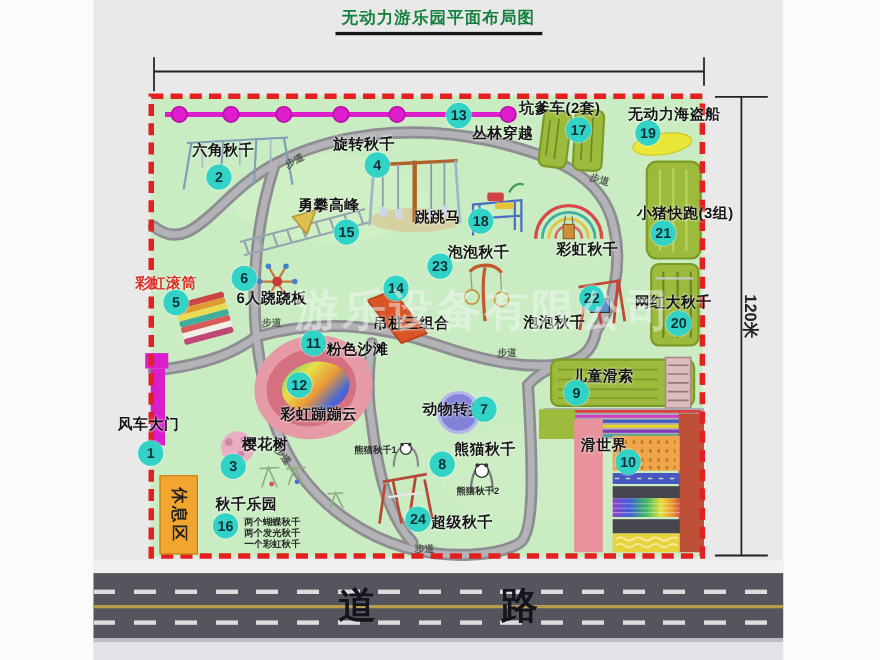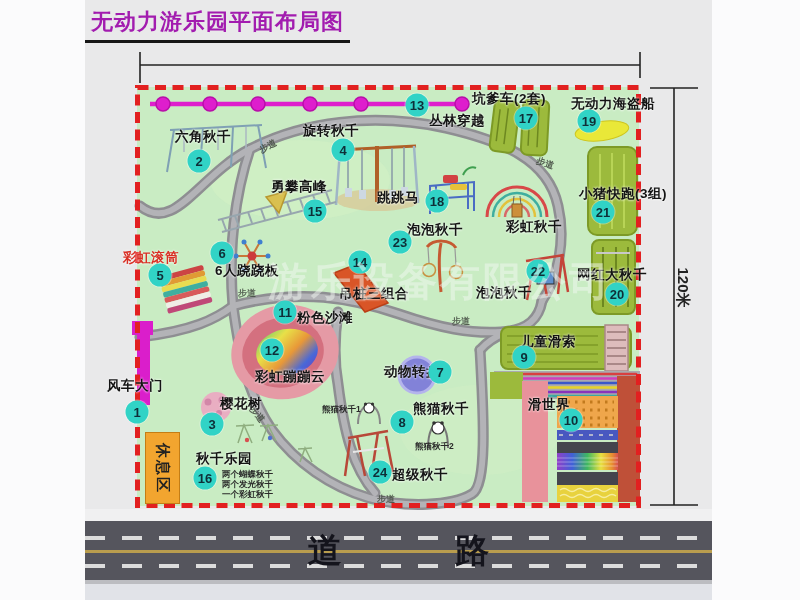--- a/index.html
+++ b/index.html
@@ -1,20 +1,20 @@
 <!DOCTYPE html>
 <html><head>
 <meta charset="utf-8">
 <style>
   html,body{margin:0;padding:0;background:#fbfbfc;}
   #stage{position:relative;width:800px;height:600px;overflow:hidden;
          font-family:"Liberation Sans","DejaVu Sans",sans-serif;}
   .abs{position:absolute;}
   #panel{left:85px;top:0;width:627px;height:600px;background:#e9e9ea;}
-  #title{left:85px;top:7px;width:627px;font-size:22px;font-weight:bold;color:#a21caf;}
+  #title{left:85px;top:7px;width:627px;text-align:center;font-size:15px;font-weight:bold;color:#15803d;}
   #title span{display:inline-block;border-bottom:3px solid #161616;padding:0 6px 3px 6px;letter-spacing:1px;}
   .dim-label{font-size:15px;font-weight:bold;color:#222;}
   #dim-w{left:140px;top:44px;width:500px;text-align:center;}
   #dim-h{left:662px;top:278px;transform:rotate(90deg);transform-origin:center;}
   .lbl{position:absolute;font-size:13.5px;font-weight:bold;color:#141414;white-space:nowrap;z-index:30;
        text-shadow:0 1px 2px rgba(255,255,255,.7),0 -1px 2px rgba(255,255,255,.5);letter-spacing:.5px;}
   .lbl.red{color:#d93025;}
   .sub{position:absolute;font-size:8.5px;font-weight:bold;color:#2a2a2a;white-space:nowrap;z-index:30;}
   .walk{position:absolute;font-size:9px;font-weight:bold;color:#474f45;white-space:nowrap;z-index:25;opacity:.9;}
   .num{position:absolute;width:23px;height:23px;border-radius:50%;background:#31d3c6;color:#0e2f38;

